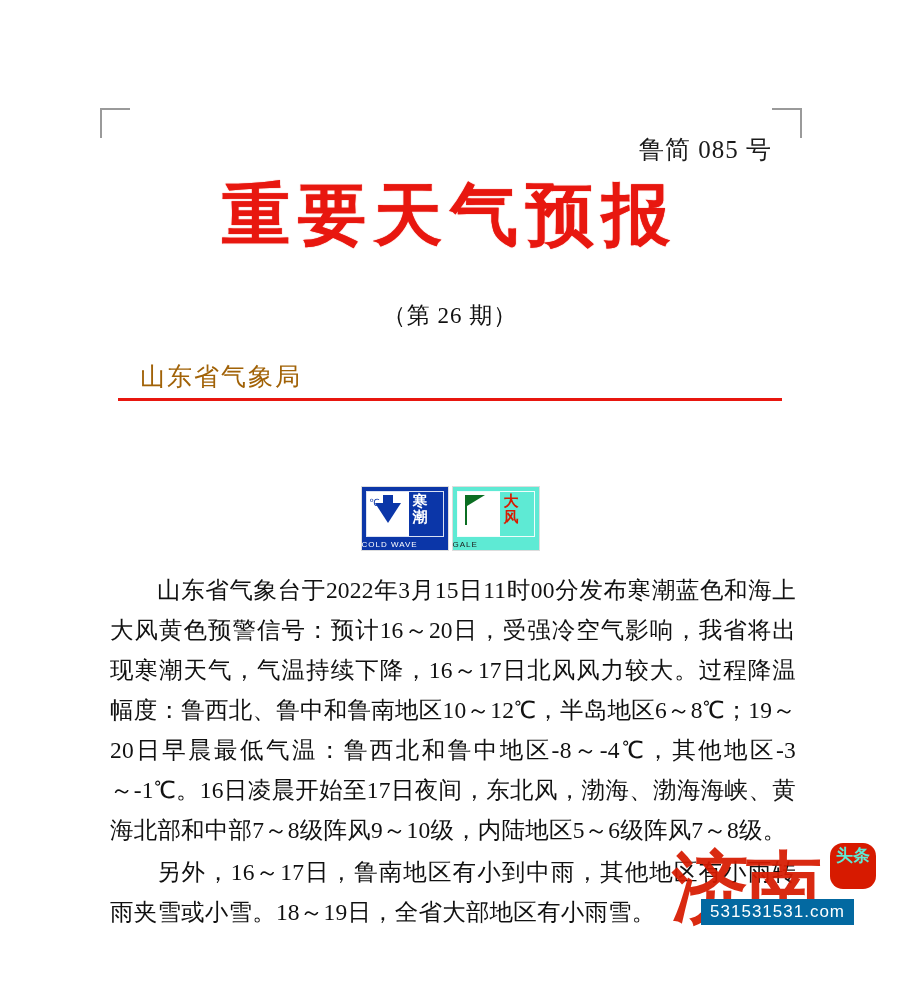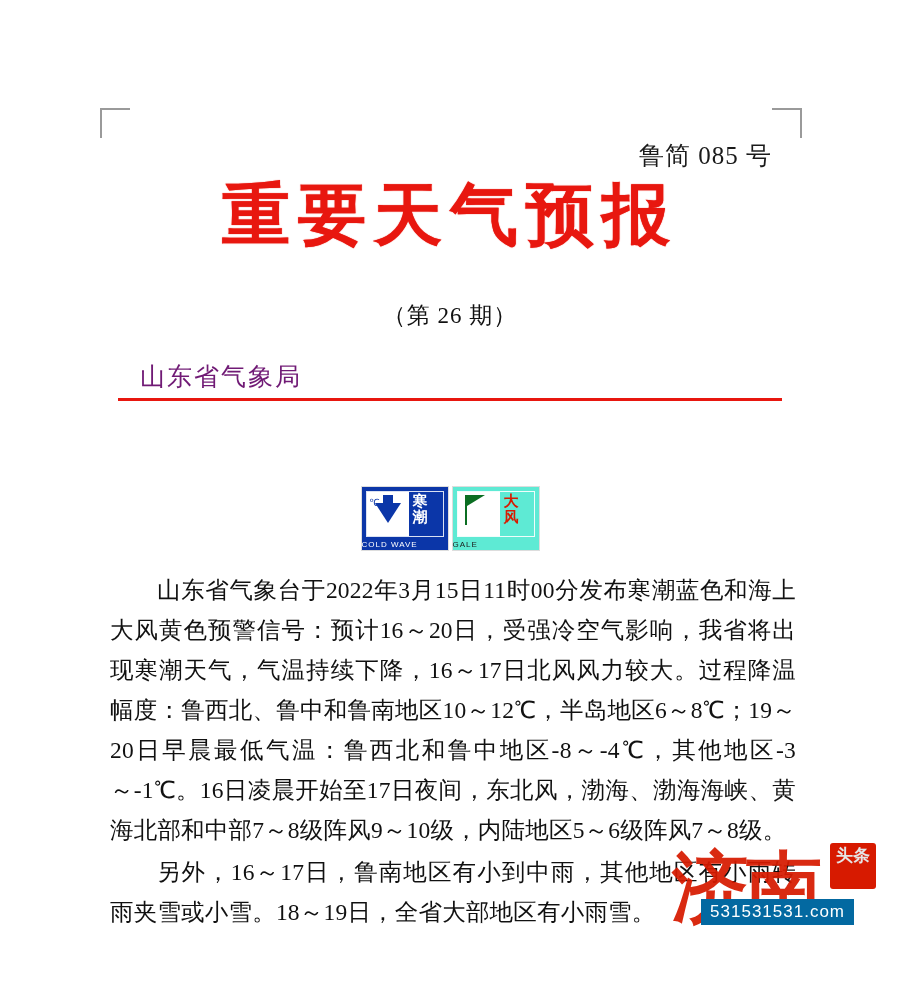--- a/index.html
+++ b/index.html
@@ -37,21 +37,21 @@
   .crop-mark.tr {
     left: 772px;
     top: 108px;
     border-right: 2px solid #9a9a9a;
     border-top: 2px solid #9a9a9a;
   }
 
   .doc-number {
     position: absolute;
     right: 128px;
-    top: 139px;
+    top: 133px;
     font-size: 25px;
     color: #1a1a1a;
     letter-spacing: 1px;
     font-family: "Liberation Serif", serif;
   }
 
   .main-title {
     position: absolute;
     left: 0;
     right: 0;
@@ -79,21 +79,21 @@
 
   .meta-row {
     position: absolute;
     left: 110px;
     right: 110px;
     top: 360px;
     display: flex;
     align-items: flex-end;
     justify-content: space-between;
     font-size: 25px;
-    color: #701a75;
+    color: #a16207;
   }
   .meta-row .issuer {
     letter-spacing: 2px;
     padding-left: 30px;
   }
   .meta-row .date {
     letter-spacing: 1px;
     padding-right: 12px;
   }
 
@@ -282,29 +282,29 @@
     line-height: 1;
     opacity: 0.93;
   }
   .wm-badge {
     position: absolute;
     right: 2px;
     bottom: 46px;
     width: 46px;
     height: 46px;
     background: #d71a00;
-    color: #e5e5e5;
+    color: #5eead4;
     font-size: 17px;
     font-weight: bold;
     font-family: "Liberation Sans", sans-serif;
     line-height: 20px;
     text-align: center;
     padding-top: 3px;
     box-sizing: border-box;
-    border-radius: 3px;
+    border-radius: 13px;
   }
   .wm-url {
     position: absolute;
     right: 24px;
     bottom: 10px;
     background: #0369a1;
     color: #ffffff;
     font-size: 17px;
     font-family: "Liberation Sans", sans-serif;
     padding: 3px 9px;

